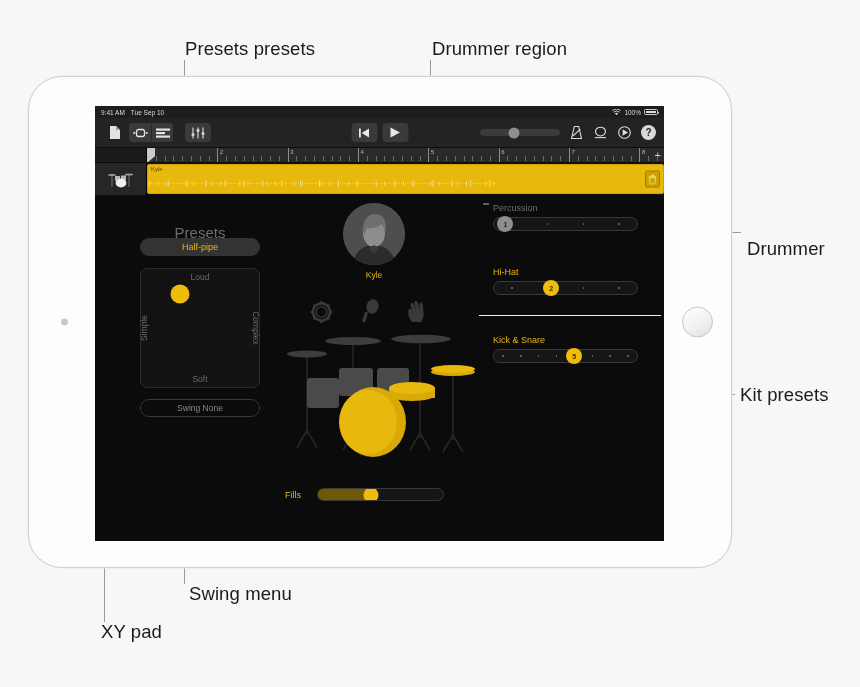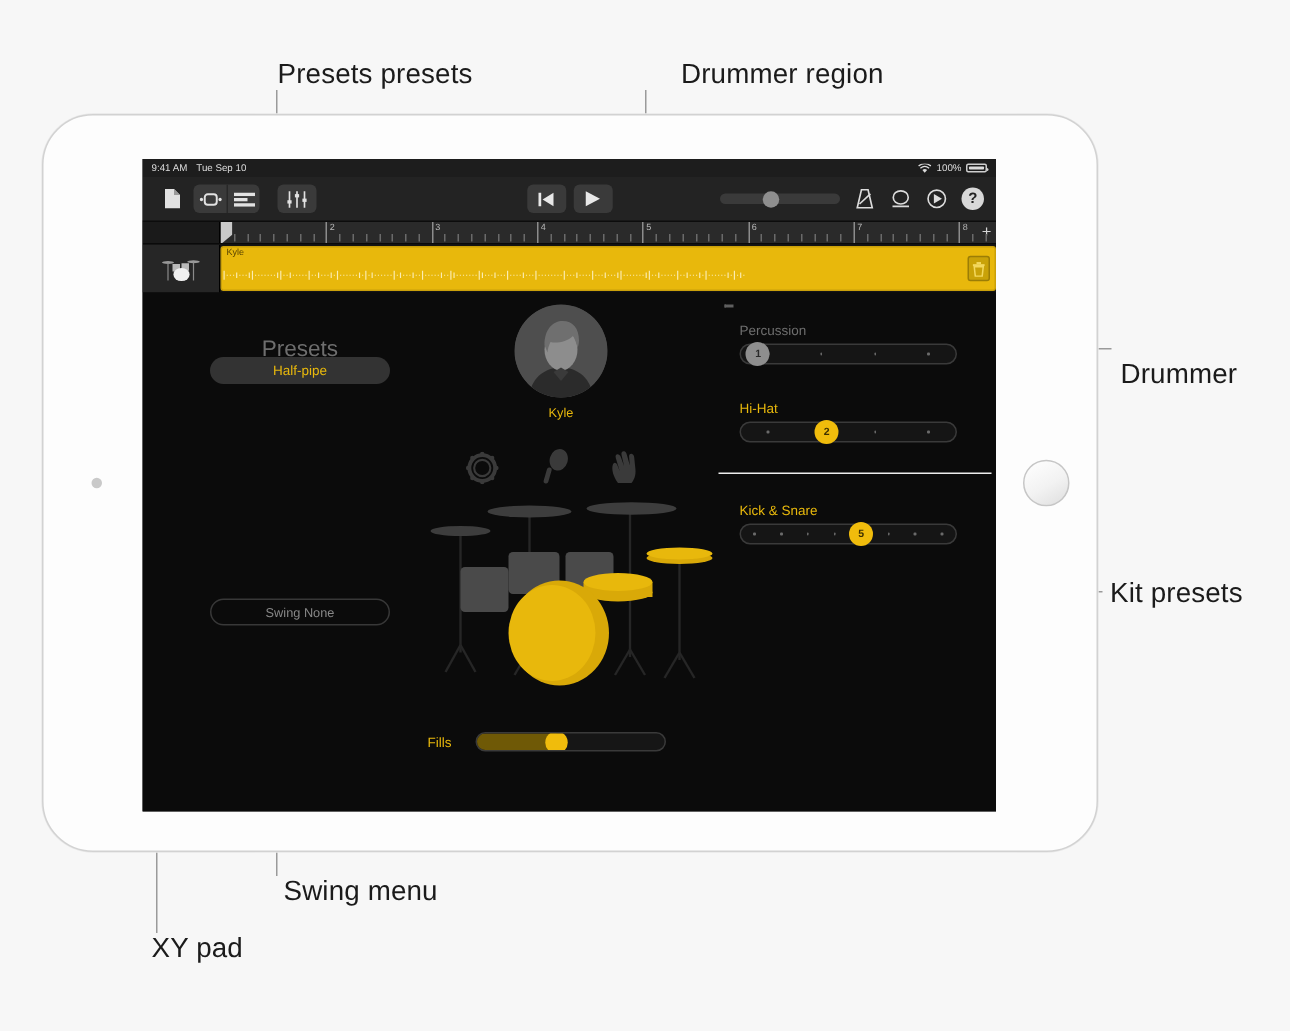--- a/index.html
+++ b/index.html
@@ -286,21 +286,21 @@
   }
   .kit-sep{
     position:absolute; left:-14px; right:-8px;
     height:1px; background:#ededed;
   }
 </style>
 </head>
 <body>
 
 <div class="callout" style="left:185px; top:38px;">Presets presets</div>
-<div class="callout" style="left:432px; top:38px;margin-left:22px;">Drummer region</div>
+<div class="callout" style="left:432px; top:38px;">Drummer region</div>
 <div class="callout" style="left:747px; top:238px;">Drummer</div>
 <div class="callout" style="left:740px; top:384px;">Kit presets</div>
 <div class="callout" style="left:189px; top:583px;">Swing menu</div>
 <div class="callout" style="left:101px; top:621px;">XY pad</div>
 
 <div class="leader v" style="left:184px; top:60px; height:208px;"></div>
 <div class="leader v" style="left:430px; top:60px; height:122px;"></div>
 <div class="leader h" style="left:406px; top:232px; width:335px;"></div>
 <div class="leader h" style="left:486px; top:394px; width:249px;"></div>
 <div class="leader v" style="left:184px; top:512px; height:72px;"></div>
@@ -499,20 +499,27 @@
           </div>
         </div>
       </div>
     </div>
 
     <div class="editor">
 
       <div class="presets-label">Presets</div>
       <div class="preset-btn">Half-pipe</div>
 
+      <div class="xypad">
+        <div class="xy-lbl xy-top">Loud</div>
+        <div class="xy-lbl xy-bot">Soft</div>
+        <div class="xy-lbl xy-left">Simple</div>
+        <div class="xy-lbl xy-right">Complex</div>
+        <div class="xy-puck" id="xyPuck" style="left: 33%; top: 21%;"></div>
+      </div>
 
       <div class="swing-btn">Swing None</div>
 
       <div class="avatar-wrap">
         <div class="avatar">
           <svg width="62" height="62" viewBox="0 0 62 62">
             <circle cx="31" cy="31" r="31" fill="#4e4e4e"></circle>
             <path d="M31 42 c-11 0-18 7-20 14 a31 31 0 0 0 40 0 c-2-7-9-14-20-14z" fill="#2b2b2b"></path>
             <ellipse cx="31" cy="30" rx="11" ry="14" fill="#8d8d8d"></ellipse>
             <path d="M20 27 c0-11 6-16 12-16 c7 0 11 5 11 13 c0 3-1 5-1 5 c-1-5-3-8-3-8 c-4 4-11 5-15 4 c-1 2-2 5-2 7 Z" fill="#6f6f6f"></path>
@@ -588,21 +595,21 @@
         <span class="fills-lbl">Fills</span>
         <div class="fills-track">
           <div class="fills-fill" id="fillsFill" style="width: 42%;"></div>
           <div class="fills-knob" id="fillsKnob" style="left: 42%;"></div>
         </div>
       </div>
 
       <div class="kit" id="kitPanel">
         <div class="kit-bracket"></div>
         <div class="kit-sep" style="top:120px;"></div>
-      <div class="kit-row" style="top: 20px;">
+      <div class="kit-row" style="top: 8px;">
             <div class="kit-lbl" style="color: rgb(110, 110, 110);">Percussion</div>
             <div class="kit-track">
               <div class="kit-dots">
                 <div class="kit-dot">
                   <i></i>
                 </div>
                 <div class="kit-dot">
                   <i></i>
                 </div>
                 <div class="kit-dot">

